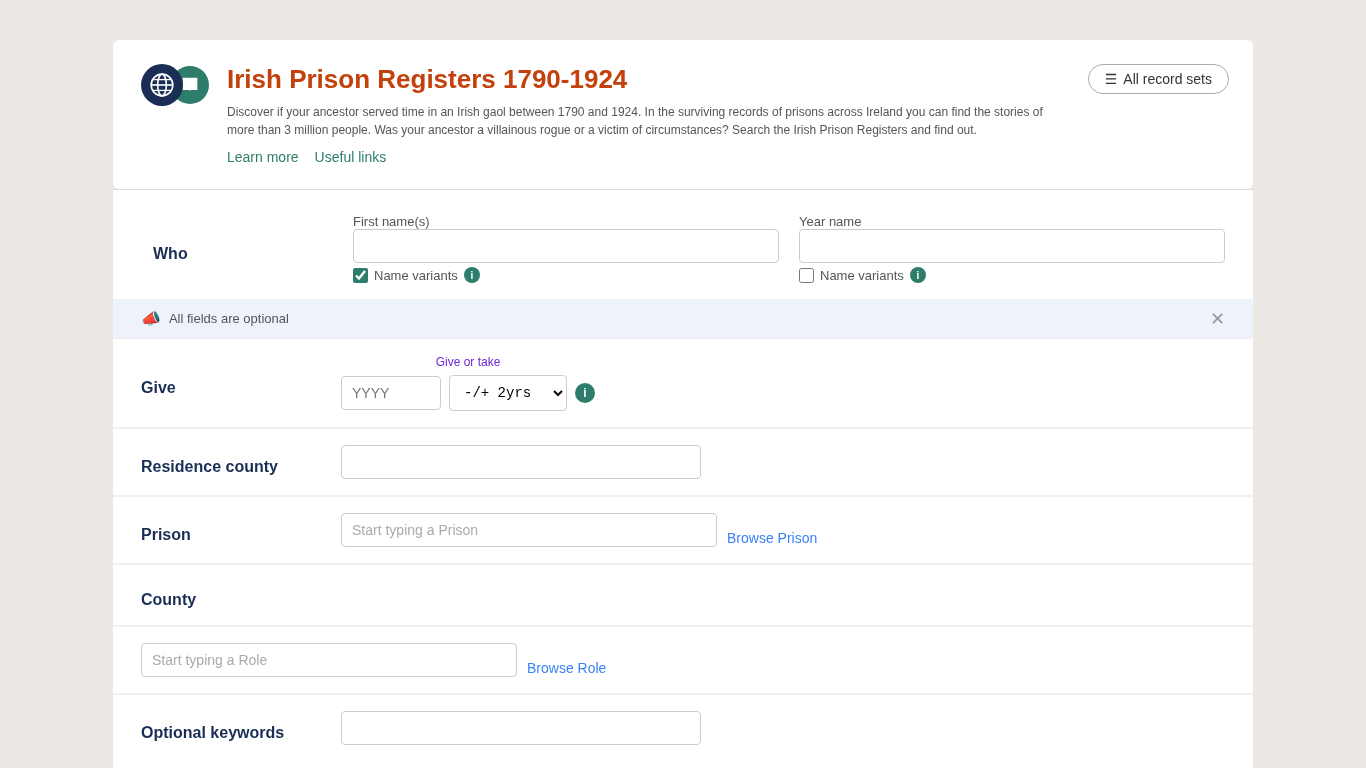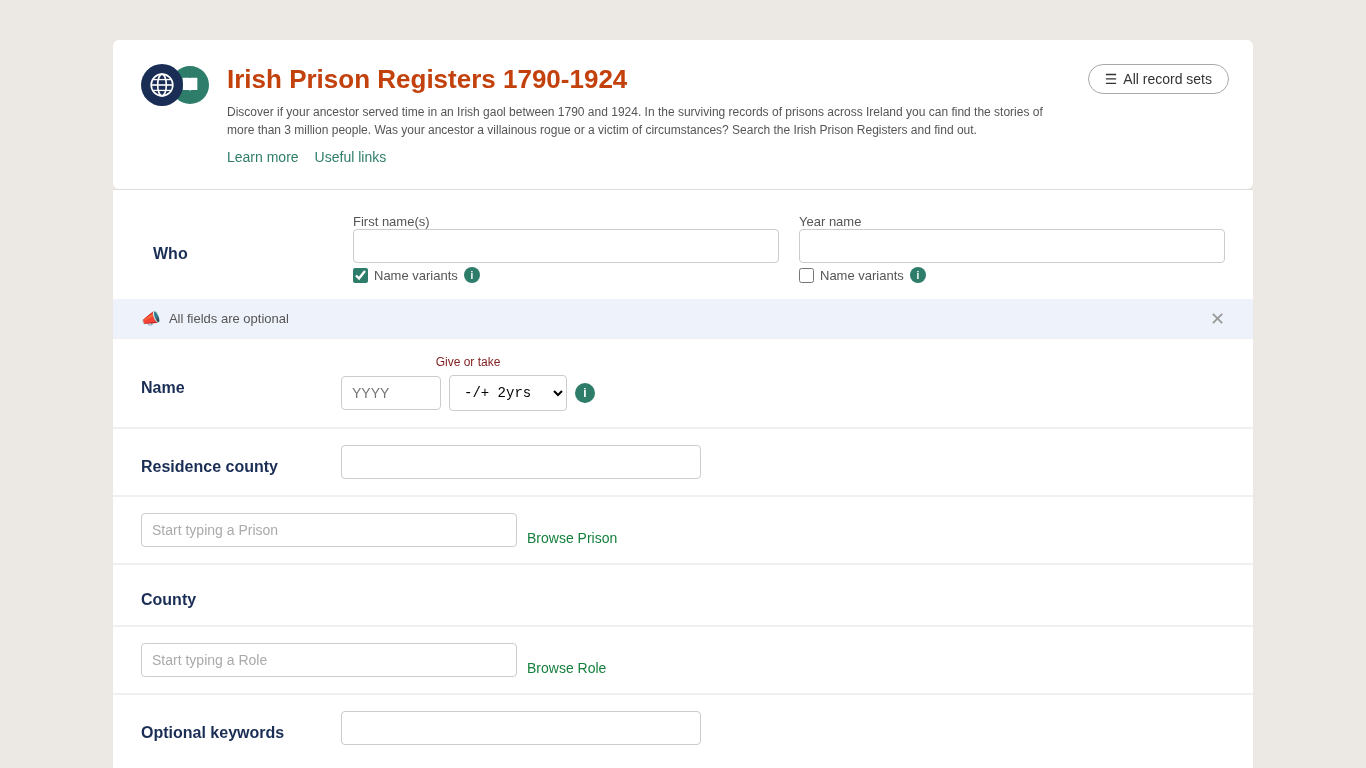--- a/index.html
+++ b/index.html
@@ -197,21 +197,21 @@
       flex-direction: column;
       gap: 4px;
     }
     .year-give-take {
       display: flex;
       align-items: center;
       gap: 8px;
     }
     .give-take-label {
       font-size: 12px;
-      color: #7f1d1d;
+      color: #6d28d9;
       text-align: center;
       margin-bottom: 2px;
     }
     .year-input {
       border: 1px solid #ccc;
       border-radius: 4px;
       padding: 8px 10px;
       font-size: 14px;
       width: 100px;
       outline: none;
@@ -246,21 +246,21 @@
       border: 1px solid #ccc;
       border-radius: 4px;
       padding: 8px 10px;
       font-size: 14px;
       width: 376px;
       outline: none;
       color: #aaa;
     }
     .typeahead-input::placeholder { color: #aaa; }
     .browse-link {
-      color: #15803d;
+      color: #3b82f6;
       text-decoration: none;
       font-size: 14px;
       white-space: nowrap;
       margin-top: 15px;
     }
     .year-info-icon {
       display: inline-flex;
       align-items: center;
       justify-content: center;
       width: 20px;
@@ -351,21 +351,21 @@
 
     <div class="notice-bar">
       <div class="notice-left">
         <span class="megaphone-icon">📣</span>
         <span>All fields are optional</span>
       </div>
       <button class="close-notice">✕</button>
     </div>
 
     <div class="form-section">
-      <div class="field-label">Name</div>
+      <div class="field-label">Give</div>
       <div class="year-group">
         <div class="give-take-label">Give or take</div>
         <div class="year-give-take">
           <input type="text" class="year-input" placeholder="YYYY" style="">
           <select class="give-take-select">
             <option>-/+ 1yr</option>
             <option selected="">-/+ 2yrs</option>
             <option>-/+ 5yrs</option>
             <option>-/+ 10yrs</option>
             <option>Exact</option>
@@ -378,20 +378,21 @@
     <div class="divider"></div>
 
     <div class="form-section">
       <div class="field-label">Residence county</div>
       <input type="text" class="residence-input" style="">
     </div>
 
     <div class="divider"></div>
 
     <div class="form-section">
+      <div class="field-label">Prison</div>
       <div class="prison-county-group">
         <input type="text" class="typeahead-input" placeholder="Start typing a Prison" style="">
         <a href="#" class="browse-link">Browse Prison</a>
       </div>
     </div>
 
     <div class="divider"></div>
 
     <div class="form-section">
       <div class="field-label">County</div>

